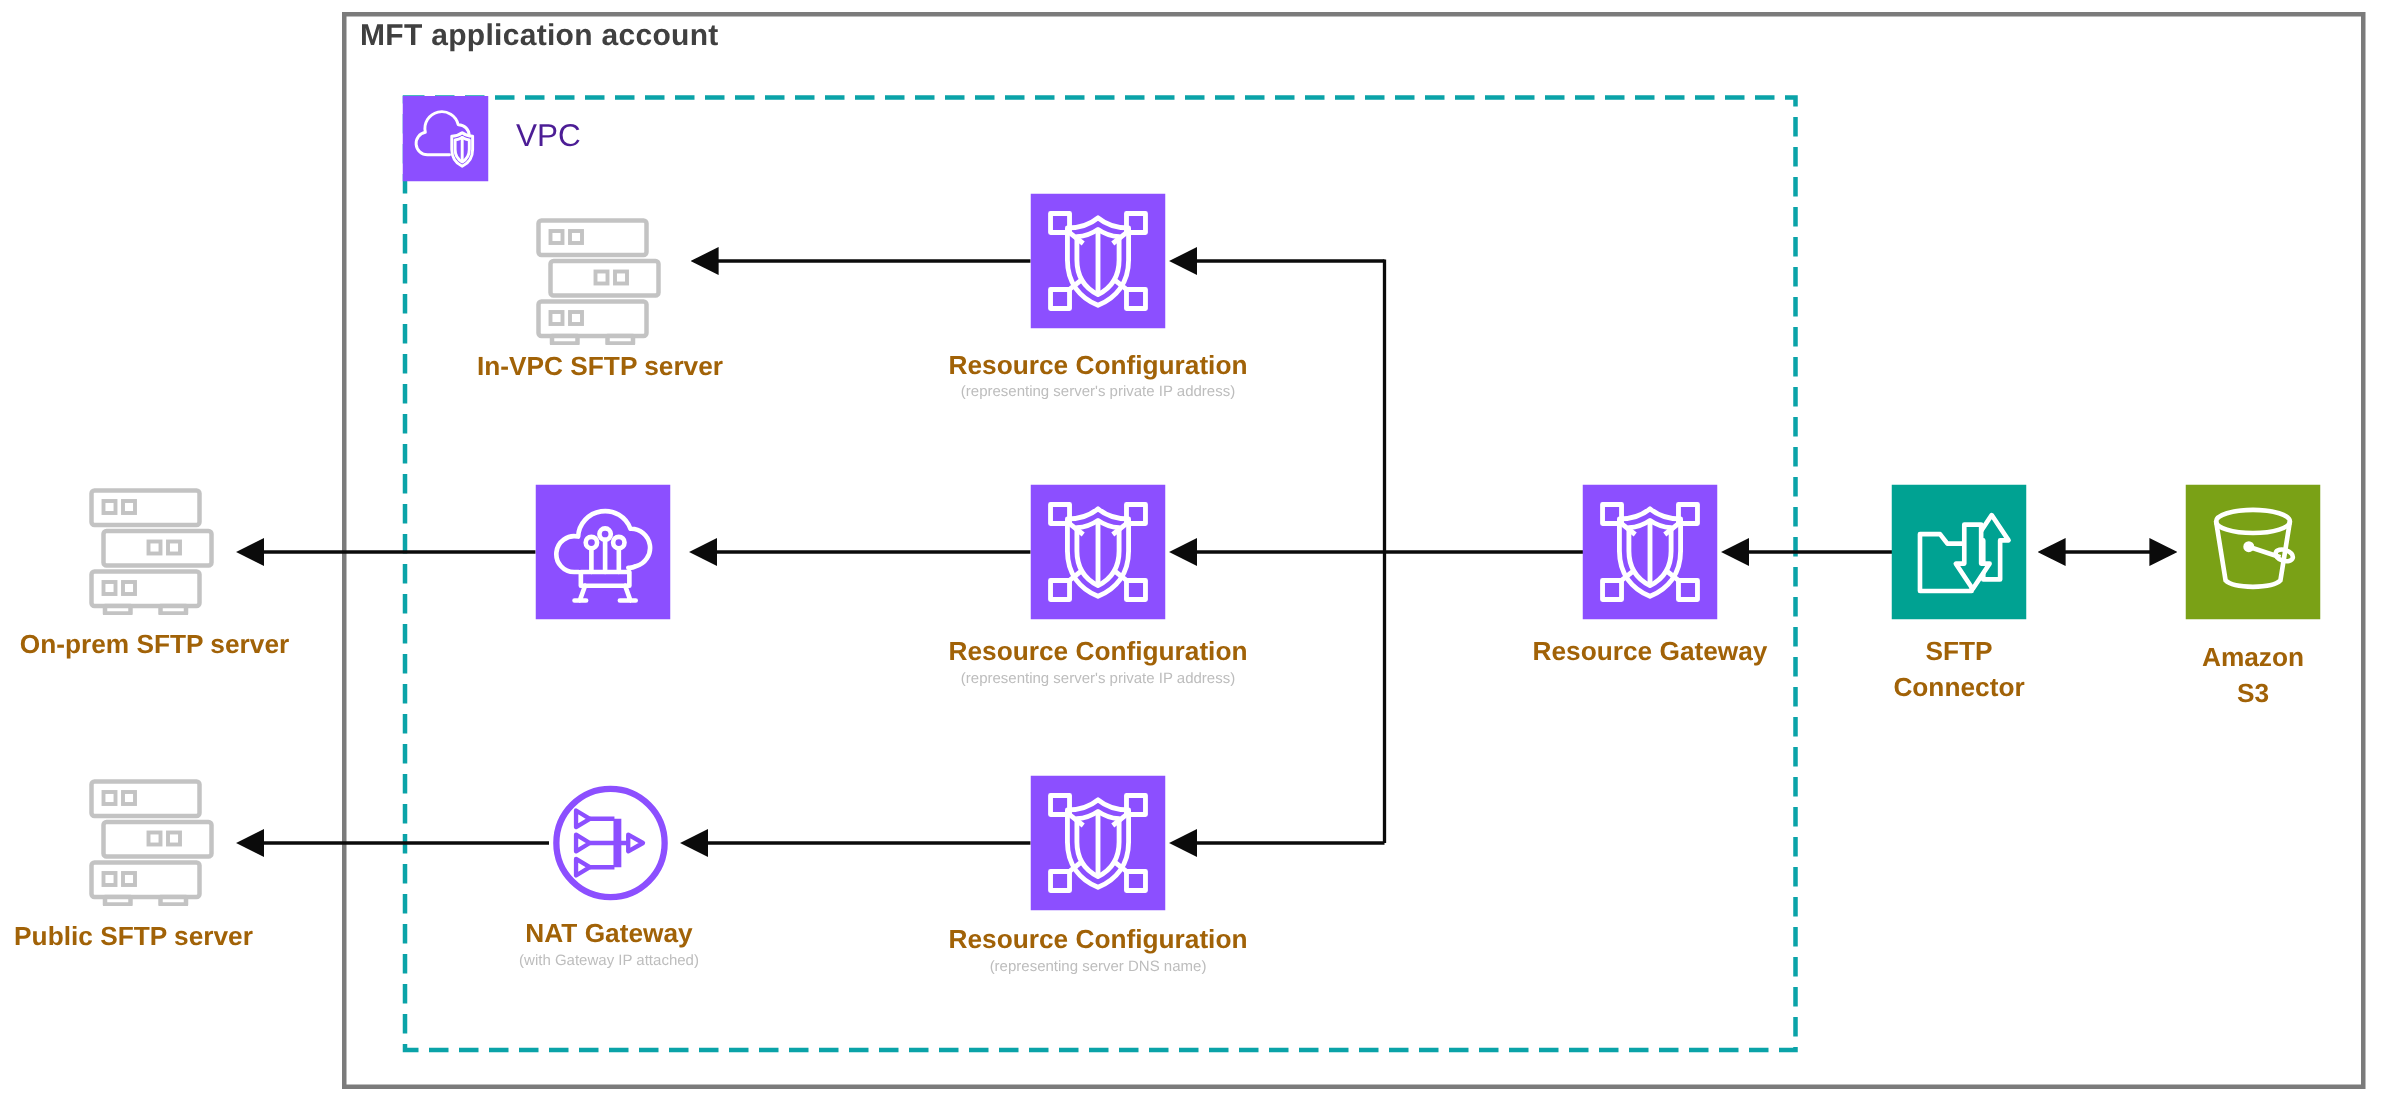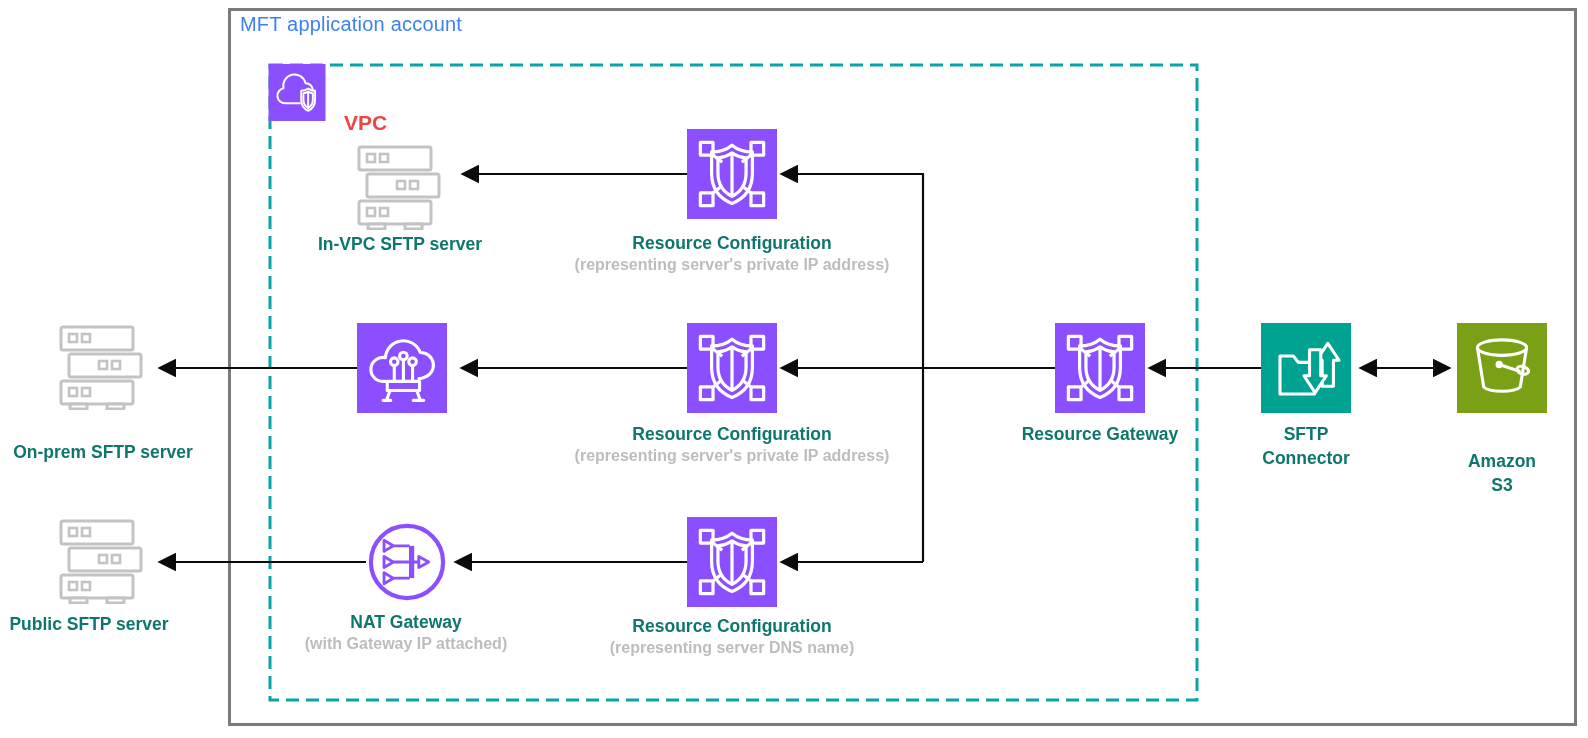--- a/index.html
+++ b/index.html
@@ -6,37 +6,37 @@
   .canvas{
     position:relative;width:1588px;height:738px;background:#fff;overflow:hidden;
     font-family:"Liberation Sans", sans-serif;
   }
   .outer-box{
     position:absolute;left:228px;top:8px;width:1349px;height:718px;
     border:3px solid #7b7b7b;box-sizing:border-box;background:#fff;
   }
   .account-title{
     position:absolute;left:240px;top:13px;
-    font-size:20px;font-weight:400;color:#3b82f6;letter-spacing:.2px;
+    font-size:20px;font-weight:700;color:#404040;letter-spacing:.2px;
   }
   .lines{position:absolute;left:0;top:0;z-index:2;}
   .node{position:absolute;z-index:3;}
   .node svg{display:block;}
   .node-label{
     position:absolute;z-index:3;transform:translateX(-50%);
-    font-size:17.5px;font-weight:700;color:#0f766e;text-align:center;
+    font-size:17.5px;font-weight:700;color:#a16207;text-align:center;
     white-space:pre-line;line-height:1.38;
   }
   .node-sub{
     position:absolute;z-index:3;transform:translateX(-50%);
-    font-size:16px;font-weight:700;color:#bdbdbd;text-align:center;white-space:nowrap;
+    font-size:10px;font-weight:400;color:#bdbdbd;text-align:center;white-space:nowrap;
   }
   .vpc-label{
     position:absolute;left:344px;top:79px;z-index:3;
-    font-size:21px;font-weight:700;color:#ef4444;margin-top:32px;
+    font-size:21px;font-weight:400;color:#4c1d95;
   }
 </style>
 </head>
 <body>
 
 <div class="canvas">
 
   <div class="outer-box"></div>
   <div class="account-title">MFT application account</div>
 
@@ -163,21 +163,21 @@
       </svg>
   </div>
   <div class="node-label" style="left:732px;top:231px">Resource Configuration</div>
   <div class="node-sub" style="left:732px;top:256px">(representing server's private IP address)</div>
 
   <div class="node" style="left:56px;top:324px">
     <svg width="92" height="86" viewBox="0 0 92 86">
         <use href="#sym-server"></use>
       </svg>
   </div>
-  <div class="node-label" style="left:103px;top:440px">On-prem SFTP server</div>
+  <div class="node-label" style="left:103px;top:417px">On-prem SFTP server</div>
 
   <div class="node" style="left:357px;top:323px">
     <svg width="90" height="90" viewBox="0 0 64 64">
         <rect width="64" height="64" fill="#8C4FFF"></rect>
         <use href="#sym-vpn"></use>
       </svg>
   </div>
 
   <div class="node" style="left:687px;top:323px">
     <svg width="90" height="90" viewBox="0 0 64 64">
@@ -204,21 +204,21 @@
   </div>
   <div class="node-label" style="left:1306px;top:422px">SFTP
 Connector</div>
 
   <div class="node" style="left:1457px;top:323px">
     <svg width="90" height="90" viewBox="0 0 64 64">
         <rect width="64" height="64" fill="#7AA116"></rect>
         <use href="#sym-s3"></use>
       </svg>
   </div>
-  <div class="node-label" style="left:1502px;top:449px">Amazon S3</div>
+  <div class="node-label" style="left:1502px;top:426px">Amazon S3</div>
 
   <div class="node" style="left:56px;top:518px">
     <svg width="92" height="86" viewBox="0 0 92 86">
         <use href="#sym-server"></use>
       </svg>
   </div>
   <div class="node-label" style="left:89px;top:612px">Public SFTP server</div>
 
   <div class="node" style="left:365px;top:520px">
     <svg width="84" height="84" viewBox="0 0 64 64">

